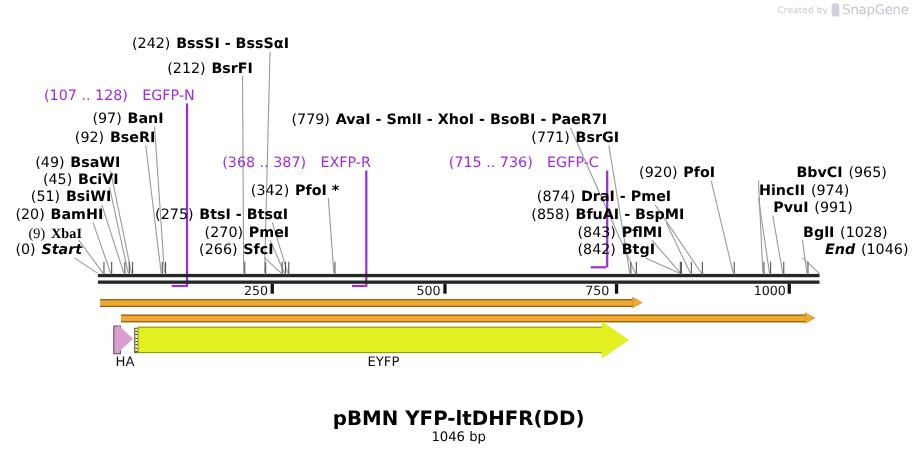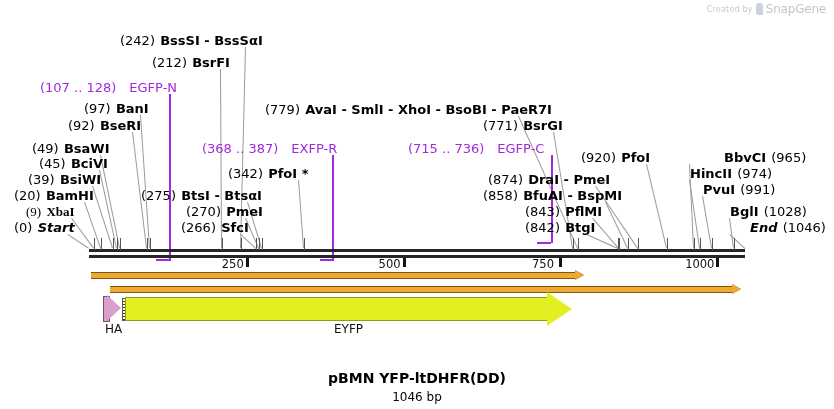--- a/index.html
+++ b/index.html
@@ -49,21 +49,21 @@
   .feat-eyfp-head{position:absolute;width:0;height:0;
     border-top:17px solid transparent;border-bottom:17px solid transparent;
     border-left:25px solid #e2f022;}
   .feat-ha{position:absolute;background:#d9a0cd;border:1px solid #7a5070;}
   .feat-ha-head{position:absolute;width:0;height:0;
     border-top:13px solid transparent;border-bottom:13px solid transparent;
     border-left:14px solid #d9a0cd;}
   .featlab{position:absolute;font-size:12px;color:#111;white-space:nowrap;}
 
   
-  .ttl{position:absolute;width:834px;text-align:center;font-weight:bold;font-size:14px;color:#000;}
+  .ttl{position:absolute;width:834px;text-align:center;font-weight:bold;font-size:18px;color:#000;}
   .sub{position:absolute;width:834px;text-align:center;font-size:12px;color:#000;}
 </style>
 </head>
 <body>
 
 <div id="map">
 
   <div class="wm">
     <span class="wm-created">Created by</span>
     <span class="wm-mark"></span>
@@ -104,21 +104,21 @@
       <div class="leader" style="left: 550.583px; top: 155px; width: 2px; height: 88px; background: rgb(160, 41, 224);"></div>
       <div class="leader" style="left: 537.413px; top: 242px; width: 13.1702px; height: 2px; background: rgb(160, 41, 224);"></div>
     </div>
   <div id="labels">
       <div class="lab" style="left: 120px; top: 35px;"><span class="pos">(242)</span>  <span class="nm">BssSI  -  BssSαI</span></div>
       <div class="lab" style="left: 152px; top: 57px;"><span class="pos">(212)</span>  <span class="nm">BsrFI</span></div>
       <div class="lab" style="left: 84px; top: 103px;"><span class="pos">(97)</span>  <span class="nm">BanI</span></div>
       <div class="lab" style="left: 68px; top: 120px;"><span class="pos">(92)</span>  <span class="nm">BseRI</span></div>
       <div class="lab" style="left: 32px; top: 143px;"><span class="pos">(49)</span>  <span class="nm">BsaWI</span></div>
       <div class="lab" style="left: 39px; top: 158px;"><span class="pos">(45)</span>  <span class="nm">BciVI</span></div>
-      <div class="lab" style="left: 28px; top: 174px;"><span class="pos">(39)</span>  <span class="nm">BsiWI</span></div>
+      <div class="lab" style="left: 28px; top: 174px;"><span class="pos">(51)</span>  <span class="nm">BsiWI</span></div>
       <div class="lab" style="left: 14px; top: 190px;"><span class="pos">(20)</span>  <span class="nm">BamHI</span></div>
       <div class="lab" style="left: 26px; top: 206px; font-family: Liberation Serif, serif;"><span class="pos">(9)</span>  <span class="nm">XbaI</span></div>
       <div class="lab" style="left: 14px; top: 222px;"><span class="pos">(0)</span>  <span class="it">Start</span></div>
       <div class="lab" style="left: 141px; top: 190px;"><span class="pos">(275)</span>  <span class="nm">BtsI  -  BtsαI</span></div>
       <div class="lab" style="left: 186px; top: 206px;"><span class="pos">(270)</span>  <span class="nm">PmeI</span></div>
       <div class="lab" style="left: 181px; top: 222px;"><span class="pos">(266)</span>  <span class="nm">SfcI</span></div>
       <div class="lab" style="left: 228px; top: 168px;"><span class="pos">(342)</span>  <span class="nm">PfoI *</span></div>
       <div class="lab" style="left: 265px; top: 104px;"><span class="pos">(779)</span>  <span class="nm">AvaI  -  SmlI  -  XhoI  -  BsoBI  -  PaeR7I</span></div>
       <div class="lab" style="left: 483px; top: 120px;"><span class="pos">(771)</span>  <span class="nm">BsrGI</span></div>
       <div class="lab" style="left: 488px; top: 174px;"><span class="pos">(874)</span>  <span class="nm">DraI  -  PmeI</span></div>

